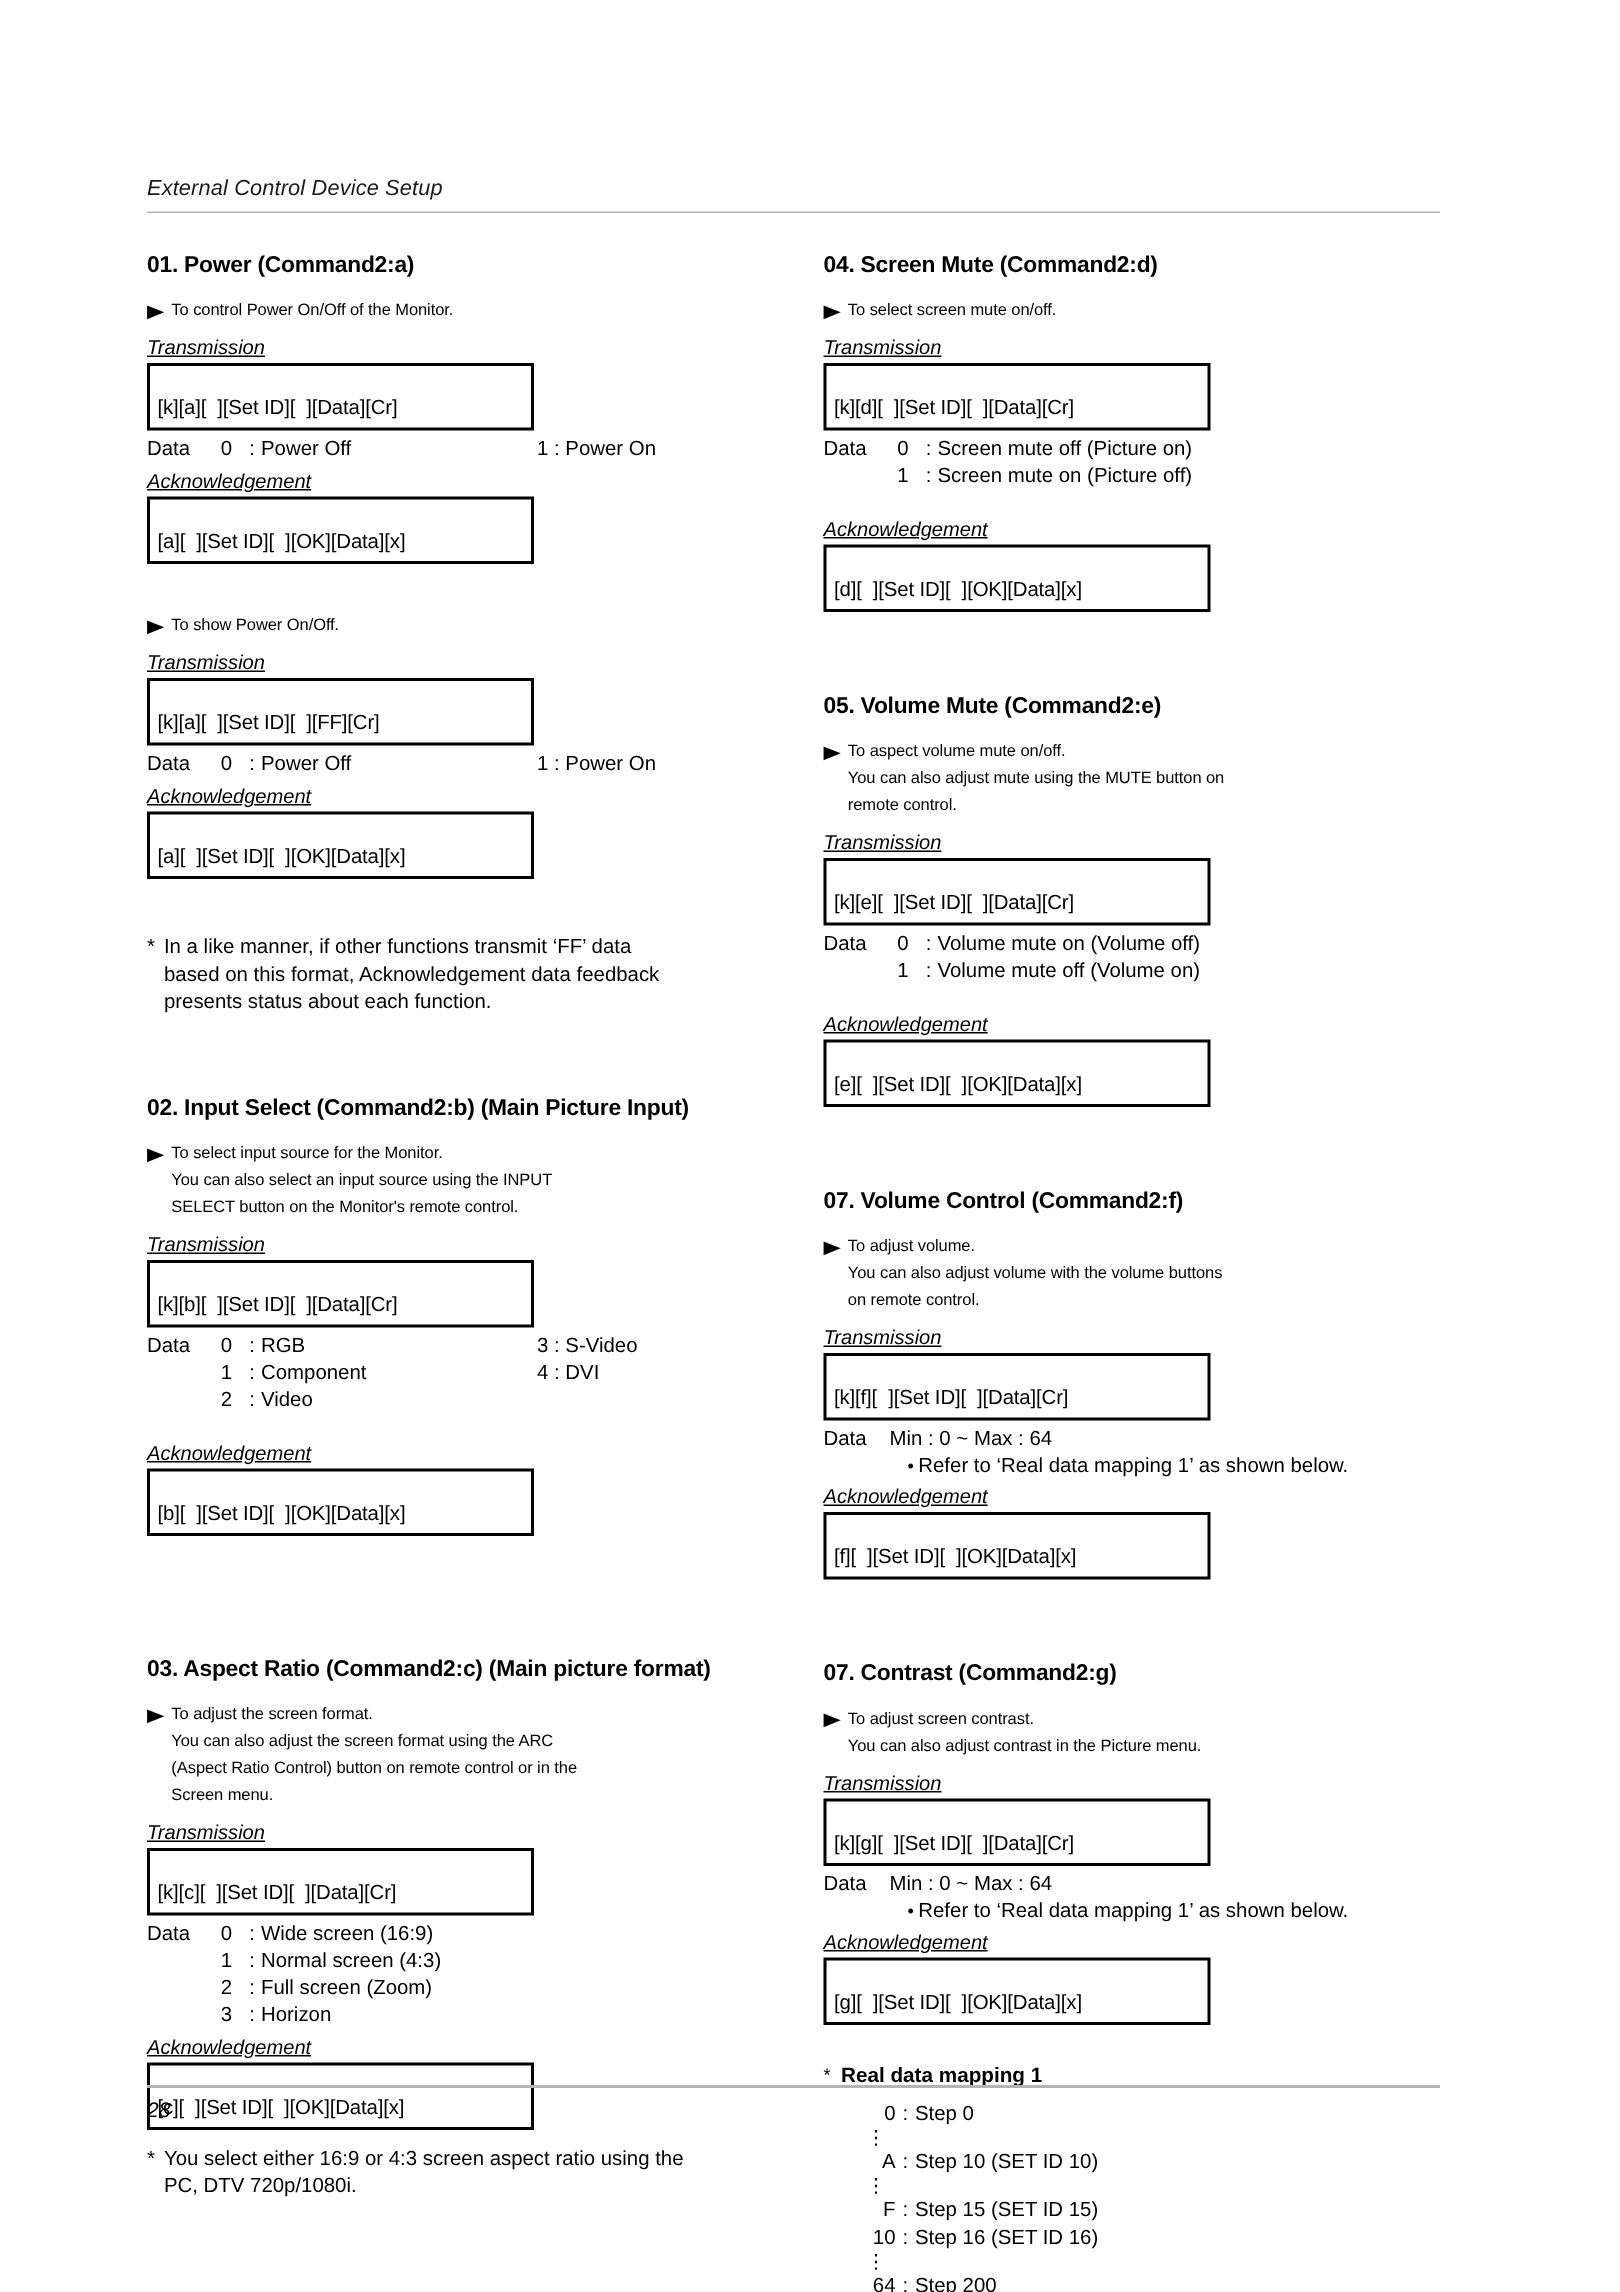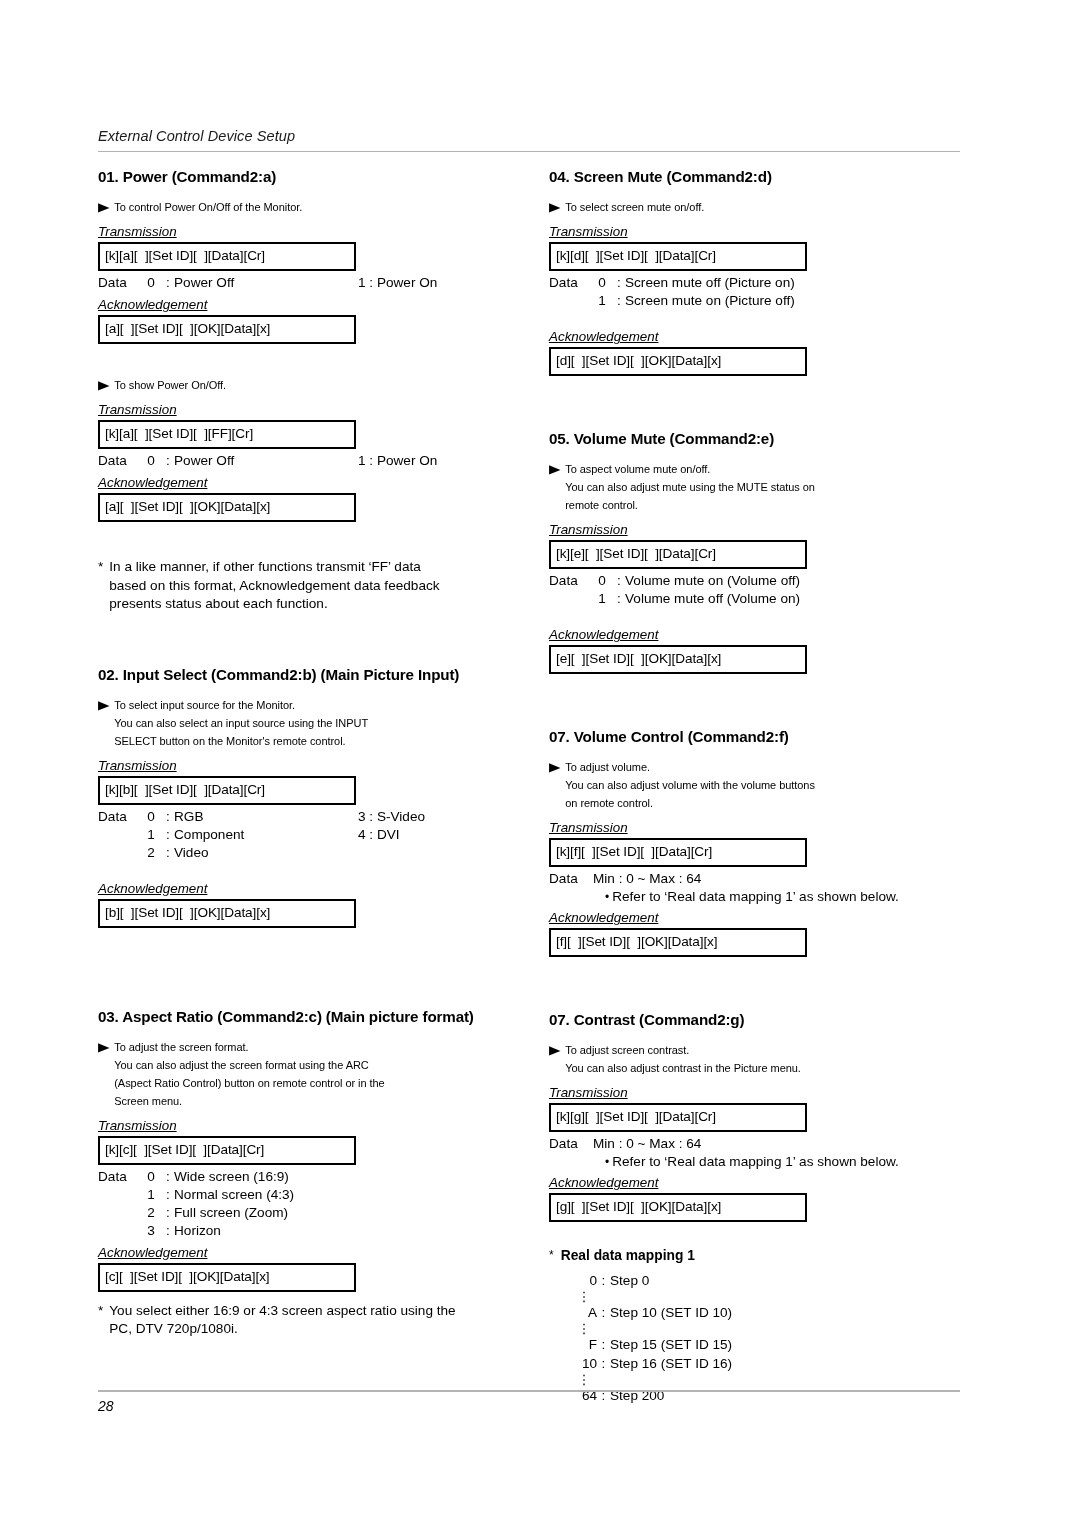--- a/index.html
+++ b/index.html
@@ -19,21 +19,21 @@
     position: absolute;
     left: 0; top: 0;
     width: 1080px;
     height: 1528px;
   }
 
   
   .header {
     position: absolute;
     left: 98px;
-    top: 128px;
+    top: 118px;
     width: 862px;
   }
   .header-title {
     font-style: italic;
     font-size: 14.5px;
     letter-spacing: 0.1px;
     color: #1a1a1a;
     padding-bottom: 7px;
   }
   .header-rule {
@@ -83,21 +83,21 @@
     font-style: italic;
     font-size: 13.4px;
     line-height: 17px;
     text-decoration: underline;
     display: inline-block;
     margin: 1px 0 2px 0;
   }
 
   .cmdbox {
     border: 2px solid #000;
-    padding: 4px 5px 5px 5px;
+    padding: 20px 5px 5px 5px;
     font-size: 13.6px;
     line-height: 16px;
     letter-spacing: -0.1px;
     margin: 0 0 2px 0;
     width: 244px;
     white-space: pre;
     box-sizing: content-box;
   }
 
   
@@ -438,21 +438,21 @@
     </div>
 
     <div class="gap-lg"></div>
 
     <div class="section">
       <div class="sec-title">05. Volume Mute (Command2:e)</div>
       <div class="bullet-block">
         <span class="tri">▶</span>
         <span class="bullet-text">
           <span>To aspect volume mute on/off.</span>
-          <span class="l2">You can also adjust mute using the MUTE status on</span>
+          <span class="l2">You can also adjust mute using the MUTE button on</span>
           <span class="l2">remote control.</span>
         </span>
       </div>
       <div class="label-ul">Transmission</div>
       <div class="cmdbox">[k][e][  ][Set ID][  ][Data][Cr]</div>
       <div class="data-table">
         <div class="data-row">
           <span class="d-label">Data</span>
           <span class="d-key">0</span>
           <span class="d-colon">:</span>

